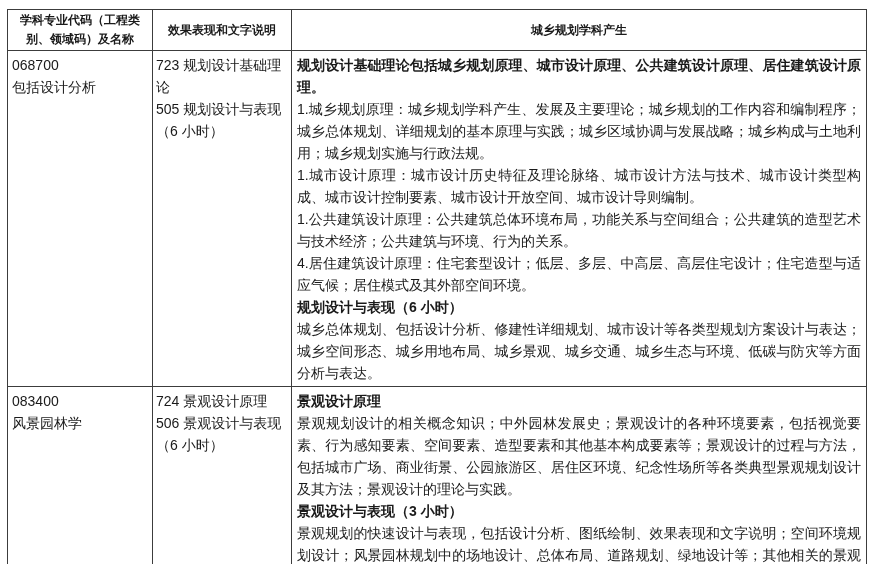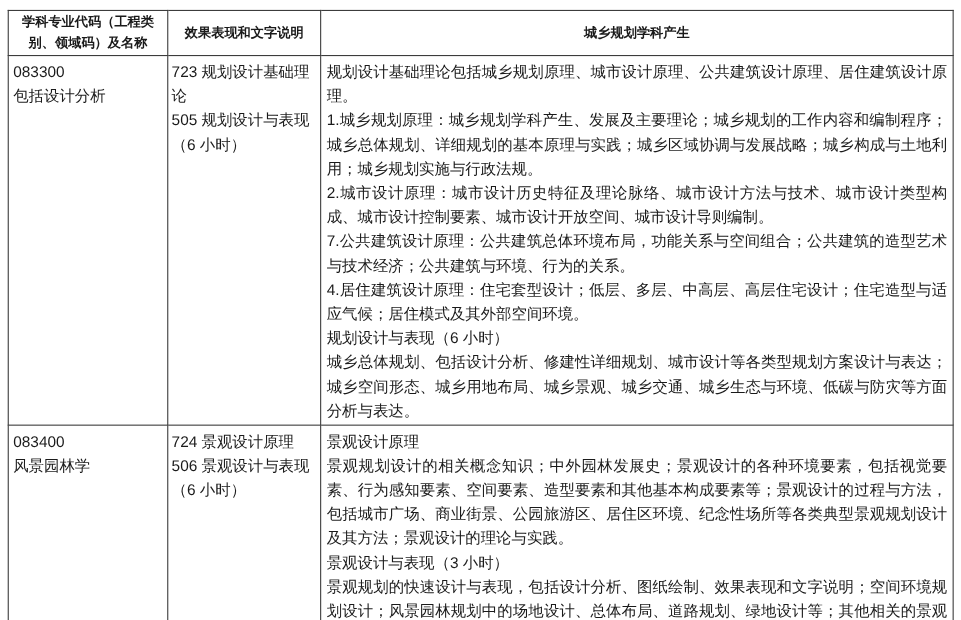--- a/index.html
+++ b/index.html
@@ -33,21 +33,21 @@
   col.c1{width:145px;}
   col.c2{width:139px;}
   col.c3{width:575px;}
   tr.row1{height:277px;}
   tr.row2{height:227px;}
   td.code-cell{padding:3px 3px 2px 4px;}
   td.course-cell{padding:3px 2px 2px 3px;margin-top:40px;}
   td.coverage-cell{padding:3px 5px 2px 5px;text-align:justify;}
   .hours-line{text-align:left;}
   .coverage-cell p{margin:0;}
-  .bold{font-weight:normal;}
+  .bold{font-weight:bold;}
 </style>
 </head>
 <body>
 
 <div class="page">
   <table class="tbl">
     <colgroup>
       <col class="c1">
         <col class="c2">
         <col class="c3">
@@ -55,33 +55,33 @@
     <thead>
       <tr>
         <th>学科专业代码（工程类别、领域码）及名称</th>
         <th>效果表现和文字说明</th>
         <th>城乡规划学科产生</th>
       </tr>
     </thead>
     <tbody>
       <tr class="row1">
         <td class="code-cell">
-          <div>083300</div>
+          <div>068700</div>
           <div>包括设计分析</div>
         </td>
         <td class="course-cell">
           <div>723 规划设计基础理论</div>
           <div>505 规划设计与表现</div>
           <div class="hours-line">（6 小时）</div>
         </td>
         <td class="coverage-cell">
           <p class="bold">规划设计基础理论包括城乡规划原理、城市设计原理、公共建筑设计原理、居住建筑设计原理。</p>
           <p>1.城乡规划原理：城乡规划学科产生、发展及主要理论；城乡规划的工作内容和编制程序；城乡总体规划、详细规划的基本原理与实践；城乡区域协调与发展战略；城乡构成与土地利用；城乡规划实施与行政法规。</p>
-          <p>2.城市设计原理：城市设计历史特征及理论脉络、城市设计方法与技术、城市设计类型构成、城市设计控制要素、城市设计开放空间、城市设计导则编制。</p>
-          <p>7.公共建筑设计原理：公共建筑总体环境布局，功能关系与空间组合；公共建筑的造型艺术与技术经济；公共建筑与环境、行为的关系。</p>
+          <p>1.城市设计原理：城市设计历史特征及理论脉络、城市设计方法与技术、城市设计类型构成、城市设计控制要素、城市设计开放空间、城市设计导则编制。</p>
+          <p>1.公共建筑设计原理：公共建筑总体环境布局，功能关系与空间组合；公共建筑的造型艺术与技术经济；公共建筑与环境、行为的关系。</p>
           <p>4.居住建筑设计原理：住宅套型设计；低层、多层、中高层、高层住宅设计；住宅造型与适应气候；居住模式及其外部空间环境。</p>
           <p class="bold">规划设计与表现（6 小时）</p>
           <p>城乡总体规划、包括设计分析、修建性详细规划、城市设计等各类型规划方案设计与表达；城乡空间形态、城乡用地布局、城乡景观、城乡交通、城乡生态与环境、低碳与防灾等方面分析与表达。</p>
         </td>
       </tr>
       <tr class="row2">
         <td class="code-cell">
           <div>083400</div>
           <div>风景园林学</div>
         </td>

